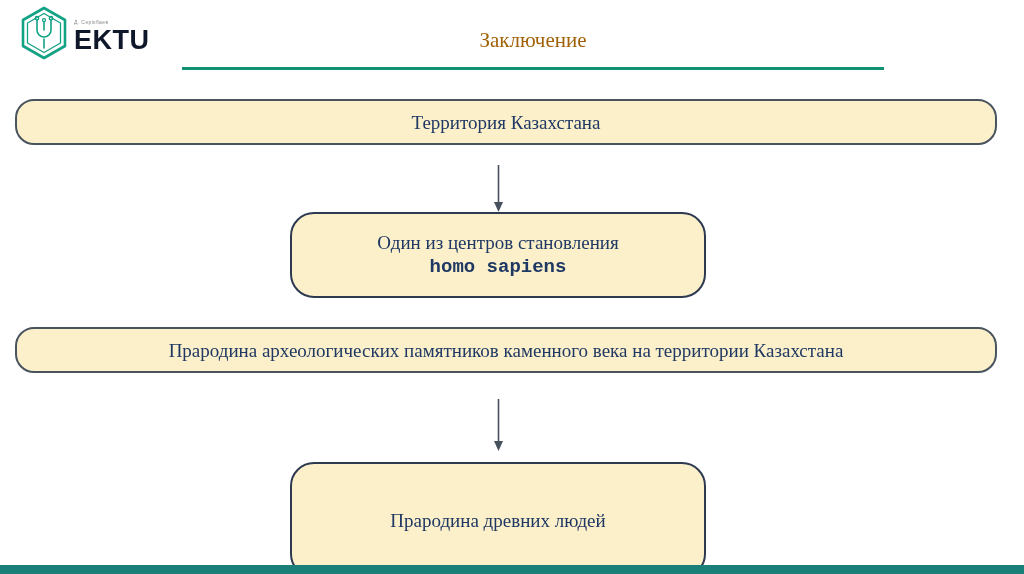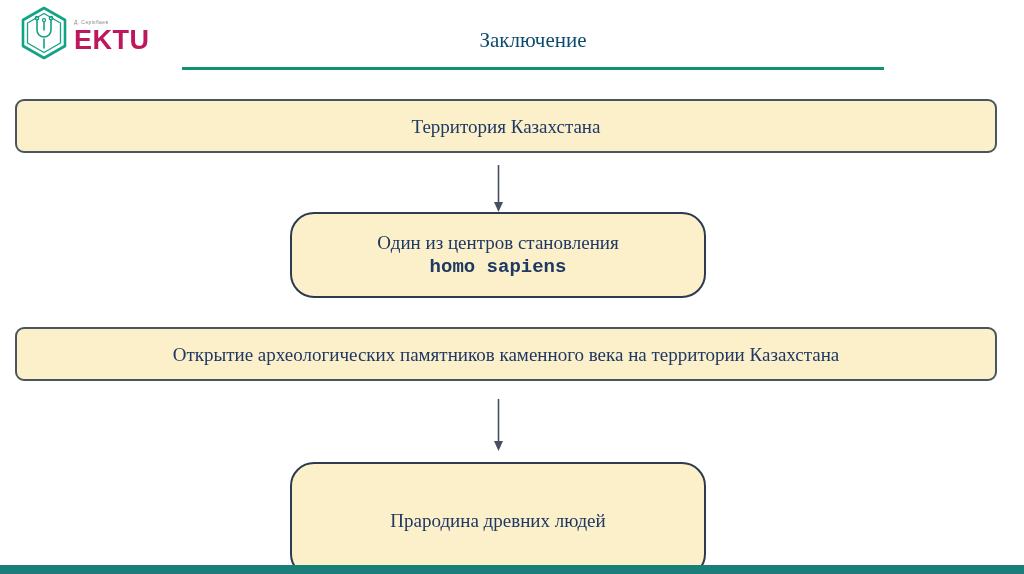--- a/index.html
+++ b/index.html
@@ -10,37 +10,37 @@
   
   .logo-wrap{position:absolute;left:20px;top:6px;display:flex;align-items:center;}
   .logo-icon{width:48px;height:54px;display:block;}
   .logo-textcol{display:flex;flex-direction:column;margin-left:6px;margin-top:6px;}
   .logo-subtext{
     font-family:"Liberation Sans",sans-serif;font-size:5px;color:#8a8a8a;
     letter-spacing:.4px;line-height:7px;
   }
   .logo-text{
     font-family:"Liberation Sans",sans-serif;font-weight:700;font-size:27px;
-    color:#be185d;letter-spacing:.5px;line-height:28px;
+    color:#0f172a;letter-spacing:.5px;line-height:28px;
   }
   .slide-title{
     position:absolute;left:182px;top:28px;width:702px;text-align:center;
-    font-size:21px;color:#0c4a6e;
+    font-size:21px;color:#a16207;
   }
   .title-underline{
     position:absolute;left:182px;top:67px;width:702px;height:3px;
     background:#0F9172;
   }
   
   .box{
     position:absolute;background:#FBF0C9;color:#1F3864;font-size:19px;
     display:flex;flex-direction:column;align-items:center;justify-content:center;
     text-align:center;box-sizing:border-box;line-height:25px;
   }
-  .box.wide{border:2px solid #49545F;border-radius:9px;left:15px;width:982px;height:54px;}
+  .box.wide{border:2px solid #49545F;border-radius:19px;left:15px;width:982px;height:46px;}
   .box.pill{border:2px solid #2E3A50;border-radius:24px;left:290px;width:416px;}
   #node1{top:99px;}
   #node2{top:212px;height:86px;}
   #node3{top:327px;}
   #node4{top:462px;height:116px;}
   .bold-line{font-weight:700;font-family:Liberation Mono, monospace;}
   
   .arrow{position:absolute;left:492px;width:13px;}
   #arrow1{top:165px;height:47px;}
   #arrow2{top:399px;height:52px;}
@@ -84,21 +84,21 @@
       <line x1="6.5" y1="0" x2="6.5" y2="38" stroke="#46515D" stroke-width="1.6"></line>
       <polygon points="2,37 11,37 6.5,47" fill="#46515D"></polygon>
     </svg>
   </div>
 
   <div id="node2" class="box pill">
     <span>Один из центров становления</span>
     <span class="bold-line">homo sapiens</span>
   </div>
 
-  <div id="node3" class="box wide">Открытие археологических памятников каменного века на территории Казахстана</div>
+  <div id="node3" class="box wide">Прародина археологических памятников каменного века на территории Казахстана</div>
 
   <div id="arrow2" class="arrow">
     <svg viewBox="0 0 13 52" preserveAspectRatio="none">
       <line x1="6.5" y1="0" x2="6.5" y2="43" stroke="#46515D" stroke-width="1.6"></line>
       <polygon points="2,42 11,42 6.5,52" fill="#46515D"></polygon>
     </svg>
   </div>
 
   <div id="node4" class="box pill">Прародина древних людей</div>
 

